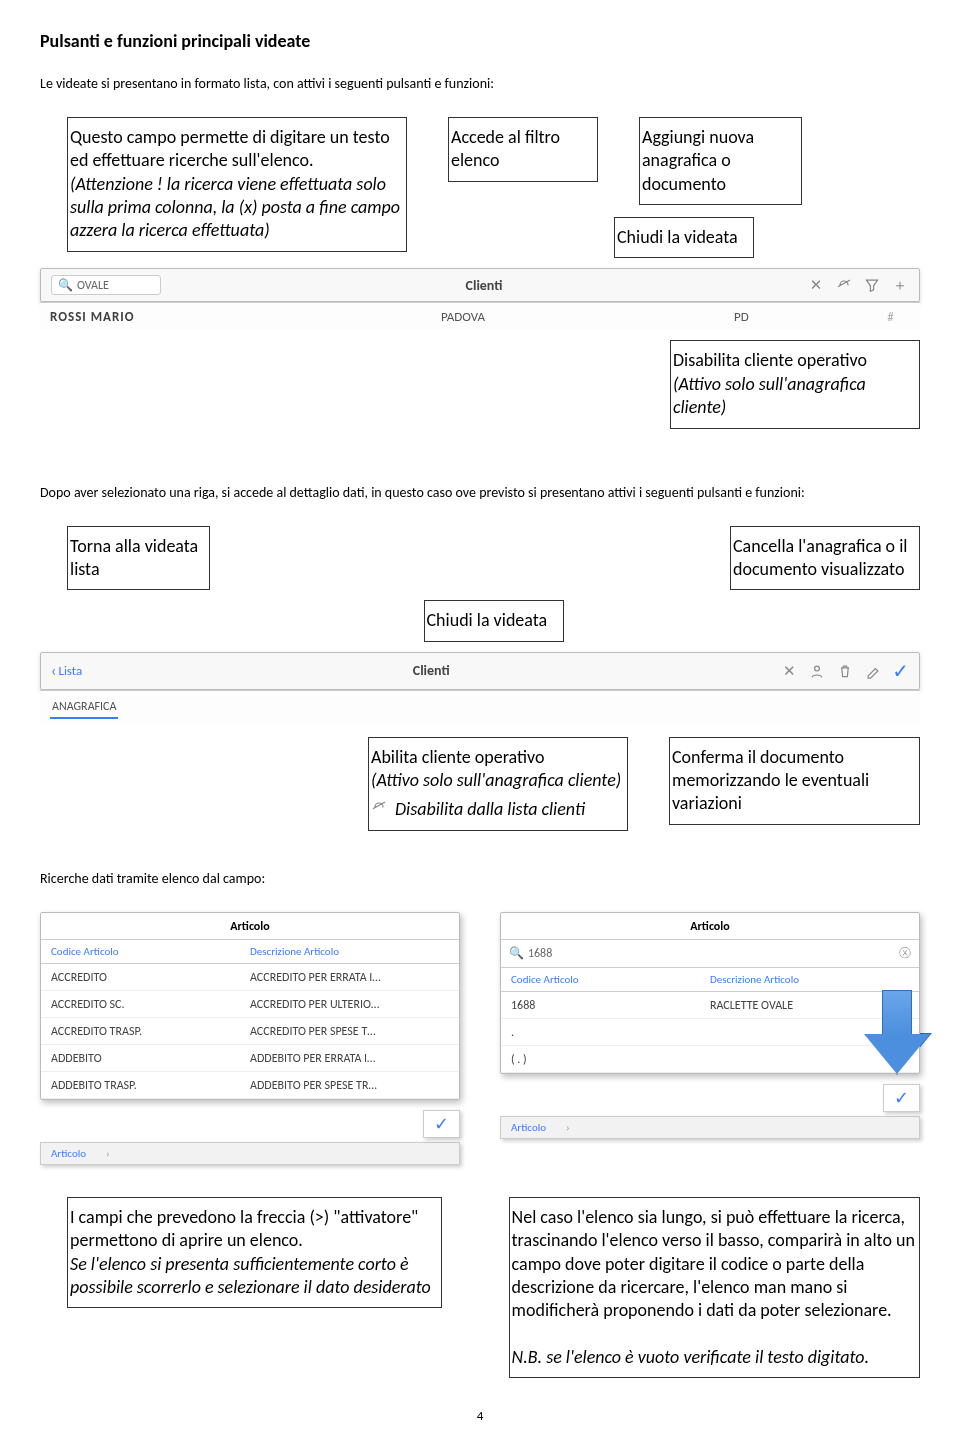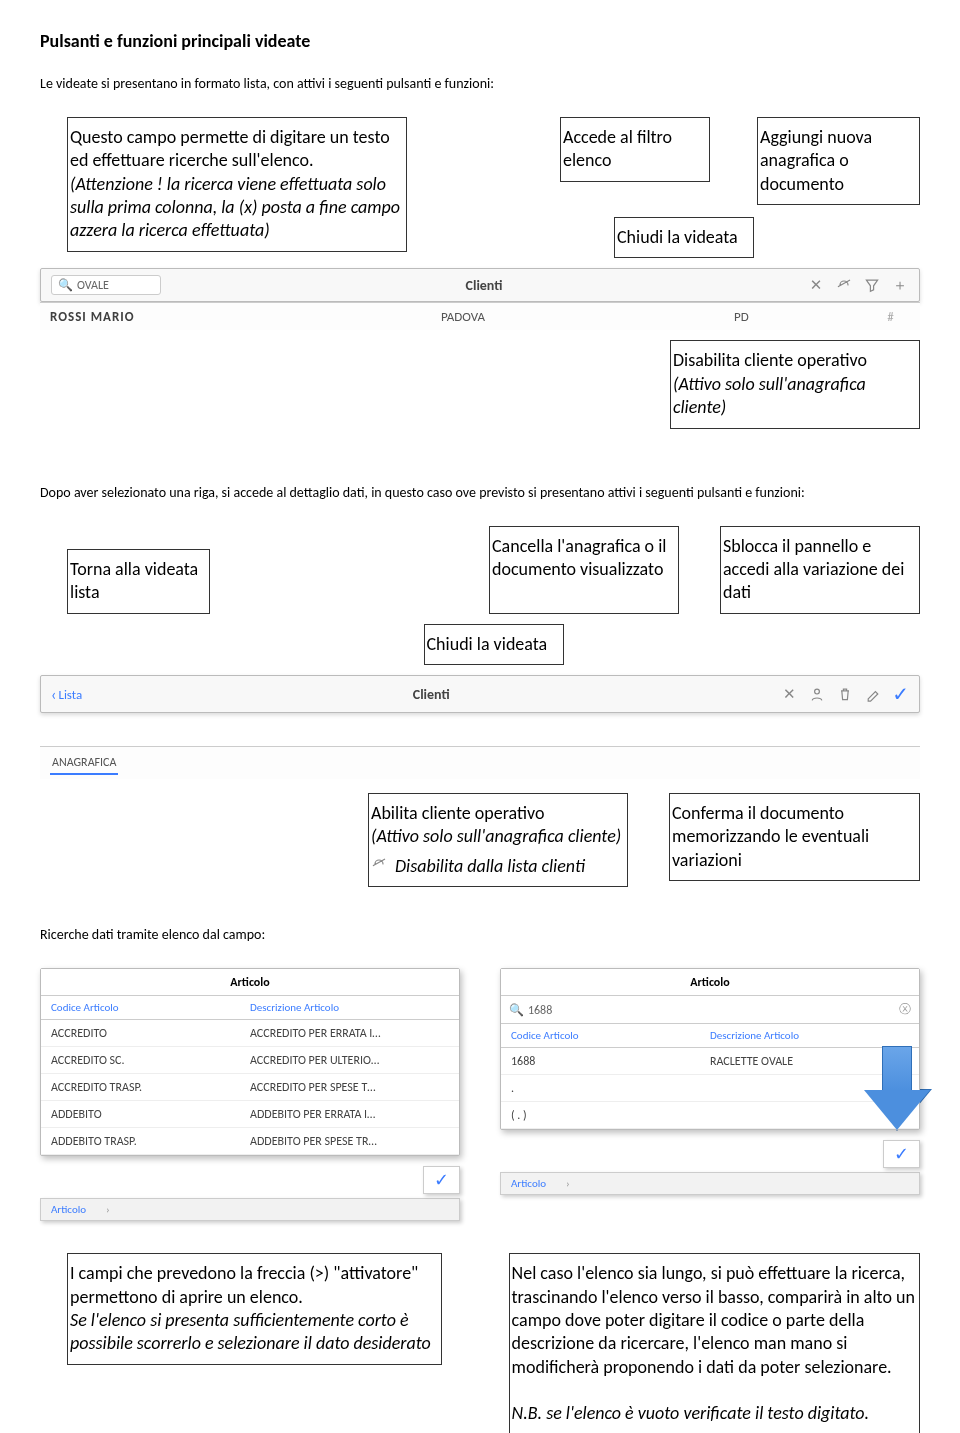--- a/index.html
+++ b/index.html
@@ -73,21 +73,21 @@
 <h1>Pulsanti e funzioni principali videate</h1>
 
 <p>Le videate si presentano in formato lista, con attivi i seguenti pulsanti e funzioni:</p>
 
 <div class="row" style="margin-top:18px;">
   <div class="box" style="width:340px;">
     <span>Questo campo permette di digitare un testo  ed effettuare ricerche sull'elenco.</span><br>
     <span class="italic">(Attenzione ! la ricerca viene effettuata solo sulla prima colonna, la (x) posta a fine campo azzera la ricerca effettuata)</span>
   </div>
   <div class="annot-stack" style="flex:1; align-items: stretch;">
-    <div class="row" style="justify-content: flex-end; gap: 20px;">
+    <div class="row" style="justify-content: flex-start; gap: 14px;">
       <div class="box" style="width:150px;">Accede al filtro elenco</div>
       <div class="box" style="width:163px;">Aggiungi nuova anagrafica o documento</div>
     </div>
     <div class="row" style="justify-content:center;">
       <div class="box" style="width:140px;">Chiudi la videata</div>
     </div>
   </div>
 </div>
 
 <div style="height:10px"></div>
@@ -133,21 +133,20 @@
 <div class="section-gap"></div>
 
 <p>Dopo aver selezionato una riga, si accede al dettaglio dati, in questo caso ove previsto si presentano attivi i seguenti pulsanti e funzioni:</p>
 
 <div class="row" style="margin-top:8px; align-items: flex-end;">
   <div style="width:170px;">
     <div class="box">Torna alla videata lista</div>
   </div>
   <div style="flex:1; display:flex; gap:14px; justify-content:flex-end;">
     <div class="box" style="width:190px;">Cancella l'anagrafica o il documento visualizzato</div>
-    <div class="box" style="width:200px;">Sblocca il pannello e accedi alla variazione dei dati</div>
   </div>
 </div>
 <div class="row" style="margin-top:10px; justify-content:center;">
   <div class="box" style="width:140px;">Chiudi la videata</div>
 </div>
 
 <div style="height:10px"></div>
 
 <div class="uibar detailbar">
   <div class="left">
@@ -171,21 +170,21 @@
         </svg>
     </span>
     <span class="icon">
       <svg class="svg-icon" viewBox="0 0 20 20">
           <path d="M4 16l9-9 3 3-9 9H4v-3zM13 7l3 3"></path>
         </svg>
     </span>
     <span class="check">✓</span>
   </div>
 </div>
-<div class="subrow" style="padding:4px 10px;margin-top:33px;">
+<div class="subrow" style="padding:4px 10px;">
   <span class="tab">ANAGRAFICA</span>
 </div>
 
 <div class="row" style="margin-top:14px; justify-content:flex-end; ">
   <div class="box" style="width:260px;">
     <span>Abilita cliente operativo</span><br>
     <span class="italic">(Attivo solo sull'anagrafica cliente)</span>
     <div style="display:flex; align-items:center; gap:8px; margin-top:6px;">
       <span class="glyph-link">
         <svg class="svg-icon" viewBox="0 0 20 20">

